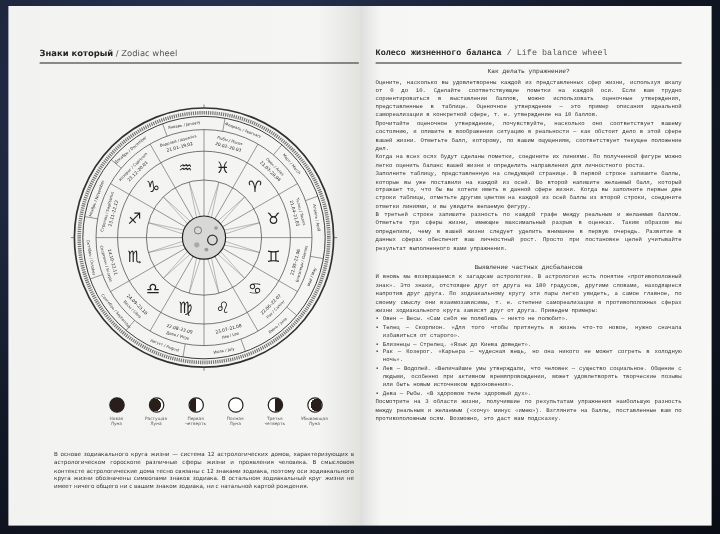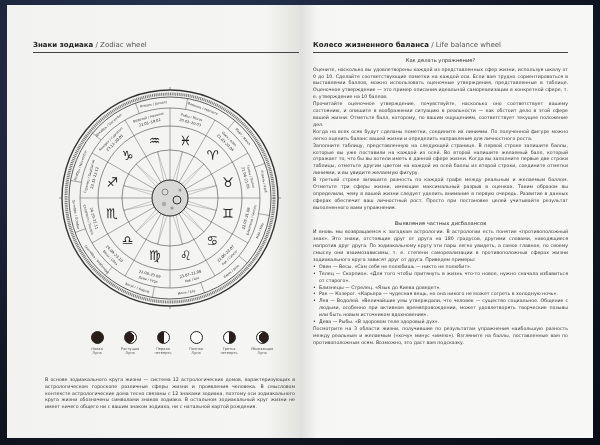--- a/index.html
+++ b/index.html
@@ -13,21 +13,21 @@
   .spread {
     position: absolute; left: 7px; top: 5px; width: 586px; height: 433px;
     display: flex;
   }
   .page {
     position: relative; height: 100%;
     background: #f4f4f2;
     overflow: hidden;
   }
   .page.left { width: 293px; background: linear-gradient(90deg, #f2f2f0 0%, #f5f5f3 88%, #e2e2df 100%); }
-  .page.right { width: 293px; background: linear-gradient(90deg, #dedede 0%, #f6f6f4 6%, #f7f7f5 100%); }
+  .page.right { width: 293px; background: linear-gradient(90deg, #dedede 0%, #f6f6f4 6%, #f7f7f5 100%); font-family: Liberation Mono, monospace; }
   .header {
     position: absolute; top: 36px; font-size: 7px; color: #222;
     border-bottom: 1.4px solid #444; padding-bottom: 3px;
   }
   .page.left .header { left: 26px; width: 266px; }
   .page.right .header { left: 13px; width: 255px; }
   .header b { font-weight: bold; }
   .header .sep, .header .en { color: #555; font-weight: normal; }
 
   
@@ -52,21 +52,21 @@
   .right-body li { padding-left: 6px; position: relative; text-align: justify; }
   .right-body li::before { content: "•"; position: absolute; left: 0; }
 </style>
 </head>
 <body>
 
 <div class="spread">
 
   <div class="page left">
     <div class="header">
-      <b>Знаки зодиака</b>
+      <b>Знаки который</b>
       <span class="sep">/</span>
       <span class="en">Zodiac wheel</span>
     </div>
 
     <div class="wheel-wrap">
       <svg id="wheel-svg" viewBox="-111 -111 222 222" xmlns="http://www.w3.org/2000/svg">
           <circle cx="0" cy="0" r="108" fill="none" stroke="#333" stroke-width="1.4"></circle>
           <circle cx="0" cy="0" r="104" fill="none" stroke="#777" stroke-width="3" stroke-dasharray="1 0.8"></circle>
           <circle cx="0" cy="0" r="101" fill="none" stroke="#333" stroke-width="0.8"></circle>
           <circle cx="0" cy="0" r="90" fill="none" stroke="#444" stroke-width="0.6"></circle>

